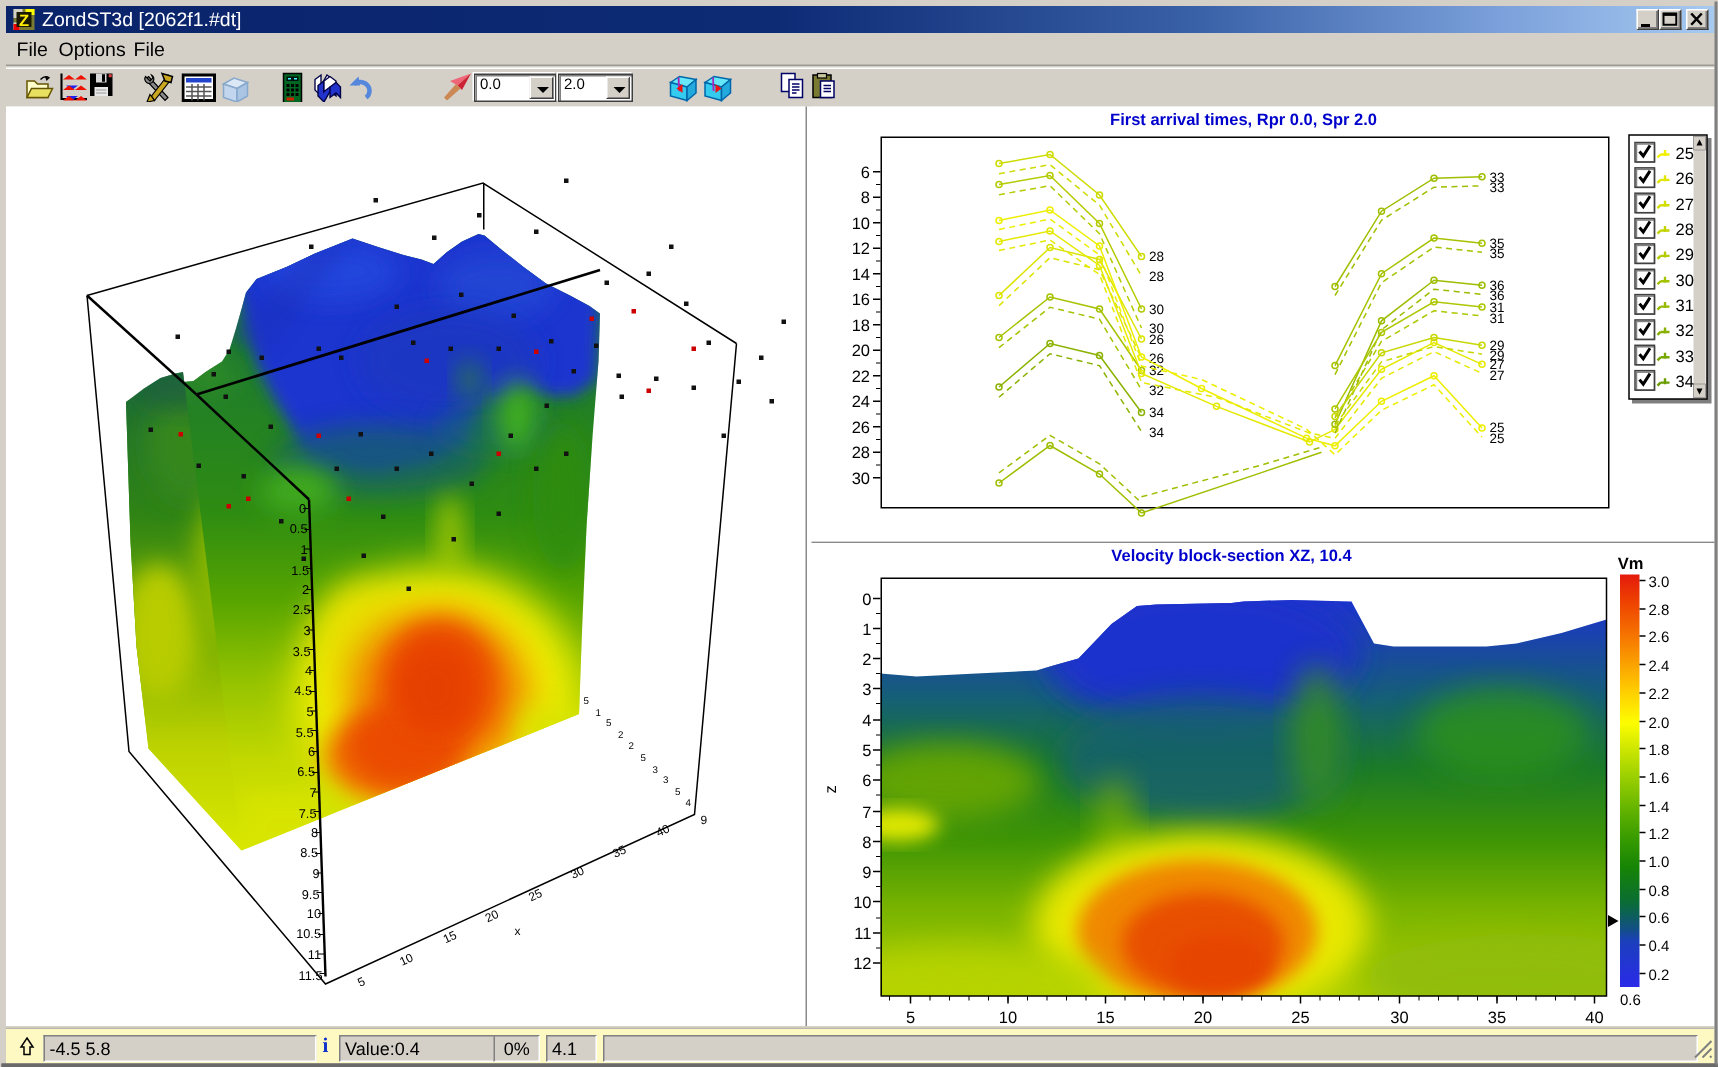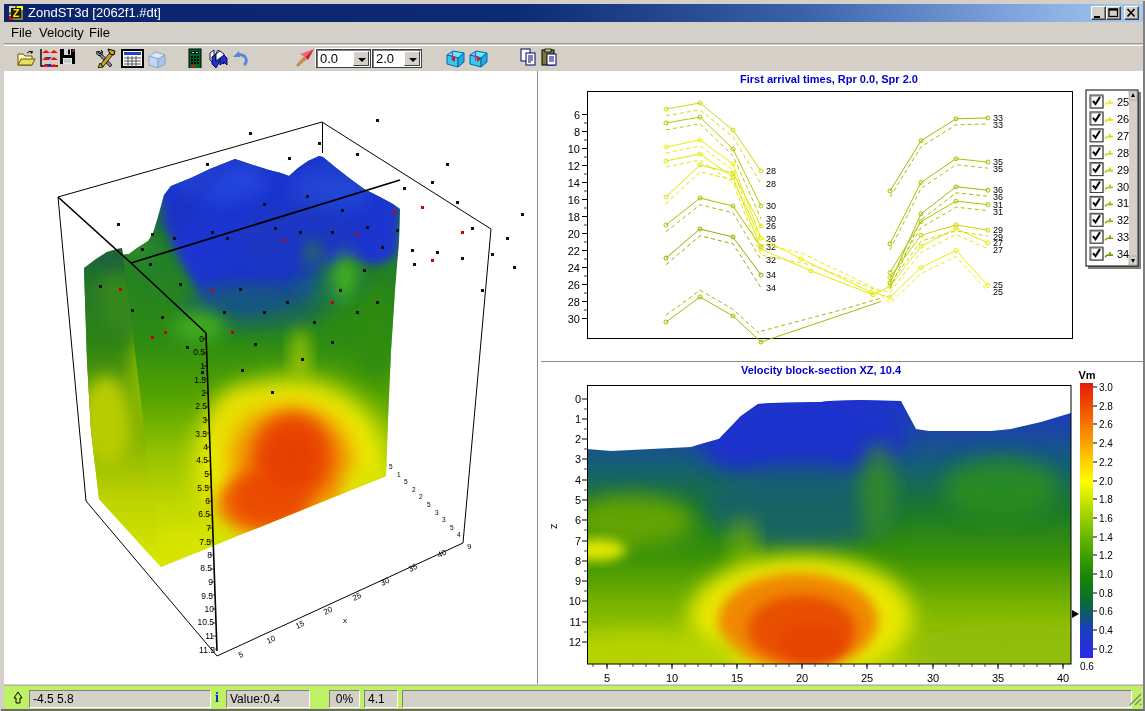--- a/index.html
+++ b/index.html
@@ -18,30 +18,30 @@
  font-size:10px;color:#000;font-weight:bold;}
 .capbtn svg{display:block;}
 .menubar{position:absolute;left:3px;top:22px;width:1139px;height:20px;background:#d4d0c8;}
 .menubar span{position:absolute;top:2px;font-size:13px;color:#000;}
 .toolbar{position:absolute;left:3px;top:44px;width:1139px;height:26px;background:#d4d0c8;
  border-top:1px solid #fff;}
 .tbsep{position:absolute;left:3px;top:42px;width:1139px;height:2px;
  border-top:1px solid #9a9a91;}
 .combo{position:absolute;top:3px;height:19px;background:#fff;
  border:1px solid #404040;box-shadow:inset 1px 1px 0 #808080, -1px -1px 0 #fff;}
-.combo .val{position:absolute;left:3px;top:1px;font-size:13px;color:#000;}
+.combo .val{position:absolute;left:3px;top:1px;font-size:10px;color:#000;}
 .combo .btn{position:absolute;right:1px;top:1px;bottom:1px;width:16px;background:#d4d0c8;
  border-top:1px solid #fff;border-left:1px solid #fff;border-right:1px solid #404040;
  border-bottom:1px solid #404040;}
 .combo .btn::after{content:"";position:absolute;left:4px;top:6px;
  border-left:4px solid transparent;border-right:4px solid transparent;border-top:4px solid #000;}
 #client{position:absolute;left:3px;top:70px;width:1139px;height:613px;background:#fff;}
 #vsplit{position:absolute;left:536px;top:70px;width:1px;height:613px;background:#8a8a8a;}
 #hsplit{position:absolute;left:540px;top:360px;width:602px;height:1px;background:#8a8a8a;}
-#statusbar{position:absolute;left:3px;top:684px;width:1139px;height:24px;background:#bef264;
+#statusbar{position:absolute;left:3px;top:684px;width:1139px;height:24px;background:#fef9c3;
  border-top:1px solid #b8b4ac;}
 .spanel{position:absolute;top:4px;height:18px;background:#d4d0c8;
  border-top:1px solid #808080;border-left:1px solid #808080;
  border-bottom:1px solid #fff;border-right:1px solid #fff;
  font-size:12px;color:#000;padding-left:3px;line-height:16px;}
 #botedge{position:absolute;left:0px;top:708px;width:1145px;height:3px;background:#6a6a6a;}
 svg{position:absolute;}
 text{font-family:"Liberation Sans",sans-serif;}
 </style></head><body>
 <div id="win">
@@ -68,21 +68,21 @@
         </svg>
       </div>
 <div class="capbtn" style="left:1120px;">
 <svg width="13" height="12" viewBox="0 0 13 12">
           <path d="M2.5 2 L9.5 9.5 M9.5 2 L2.5 9.5" stroke="#000" stroke-width="1.7"></path>
         </svg>
       </div>
 </div>
 <div class="menubar">
       <span style="left:7px;">File</span>
-      <span style="left:35px;">Velocity</span>
+      <span style="left:35px;">Options</span>
       <span style="left:85px;">File</span>
     </div>
 <div class="tbsep"></div>
 <div class="toolbar">
 <svg style="left:12px;top:2px;" width="20" height="20" viewBox="0 0 20 20">
         <path d="M2 17 L2 6 L7 6 L9 8 L16 8 L16 17 Z" fill="#ffffcc" stroke="#665500" stroke-width="1"></path>
 <path d="M2 17 L5 11 L19 11 L16 17 Z" fill="#e8e060" stroke="#665500" stroke-width="1"></path>
 <path d="M11 5 Q14 2 17 4" stroke="#000" fill="none"></path>
         <path d="M17 4 l-3 -1 l1 3 z" fill="#000"></path>
       </svg>
@@ -818,21 +818,21 @@
 <text x="1098" y="652" font-size="10" fill="#000">0.2</text>
 <text x="1079" y="669" font-size="10" fill="#000">0.6</text>
 <path d="M1071 609 l7 4 l-7 4 z" fill="#000"></path>
 </svg>
 <div id="statusbar">
 <svg style="left:8px;top:5px;" width="12" height="16" viewBox="0 0 12 16">
         <path d="M6 1 L10 7 L8 7 L8 12 L4 12 L4 7 L2 7 Z" fill="none" stroke="#000" stroke-width="1"></path>
       </svg>
 <div class="spanel" style="left:25px;width:182px;">-4.5 5.8</div>
 <div style="position:absolute;left:211px;top:4px;font-size:14px;font-weight:bold;color:#1133cc;font-family:'Liberation Serif',serif;">i</div>
-<div class="spanel" style="left:222px;width:84px;">Value:0.4</div>
+<div class="spanel" style="left:222px;width:114px;">Value:0.4</div>
 <div class="spanel" style="left:325px;width:31px;text-align:center;padding-left:0;">0%</div>
 <div class="spanel" style="left:360px;width:34px;">4.1</div>
 <div class="spanel" style="left:398px;width:730px;"></div>
 <svg style="left:1125px;top:5px;" width="13" height="16" viewBox="0 0 13 16">
         <g stroke="#808080" stroke-width="1.4">
           <path d="M12 3 L1 14 M12 8 L6 14 M12 13 L11 14"></path>
         </g>
       </svg>
 </div>
 <div id="botedge"></div>

